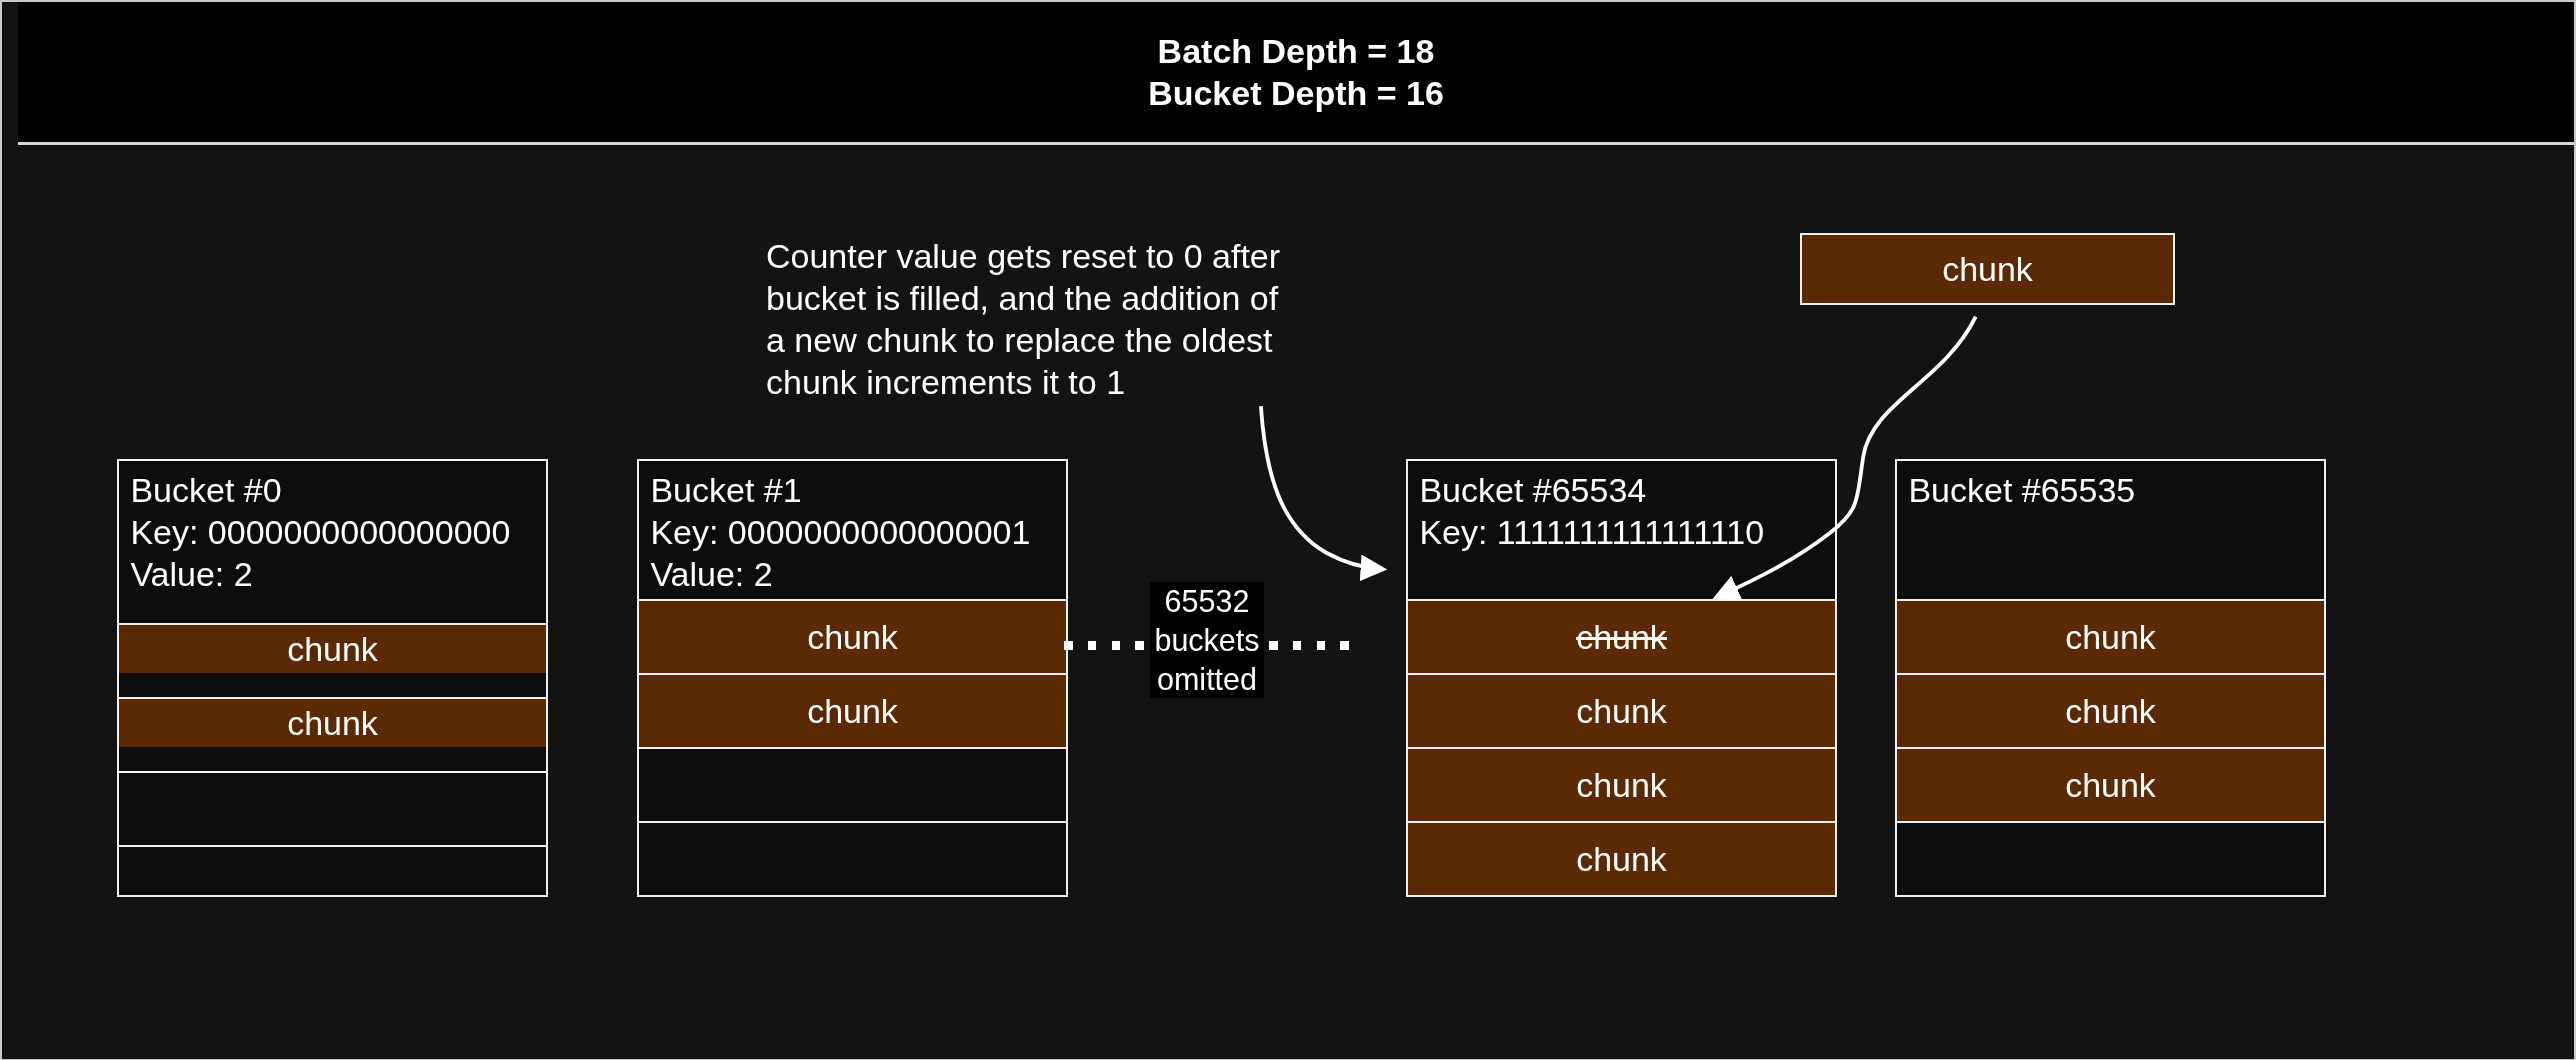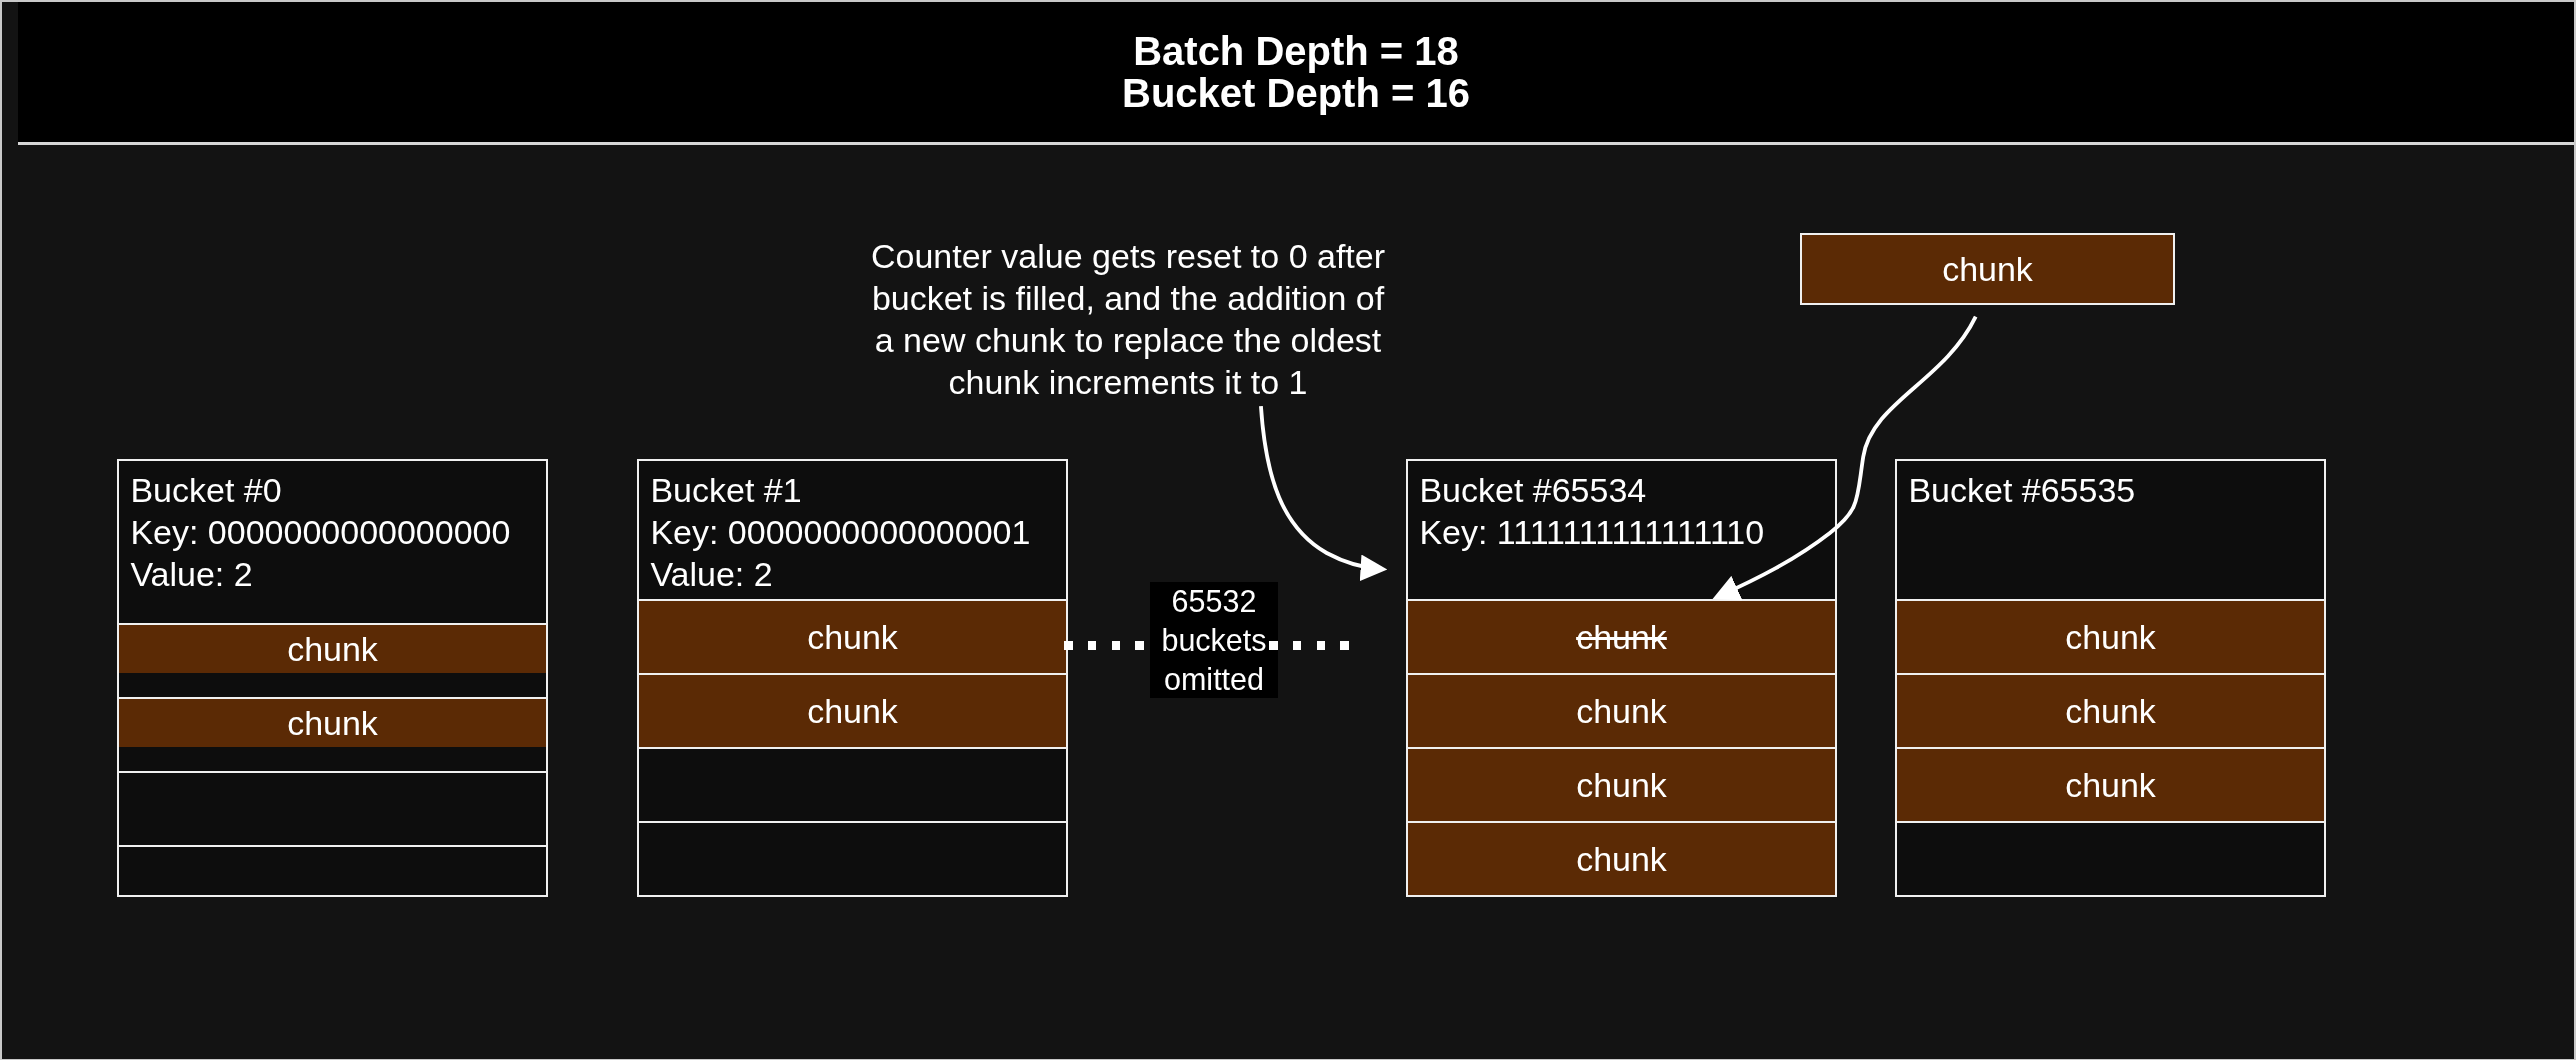--- a/index.html
+++ b/index.html
@@ -11,25 +11,25 @@
     box-sizing:border-box;
     font-family:"Liberation Sans", sans-serif;
     color:#ffffff;
     overflow:hidden;
   }
   .title-banner {
     position:absolute; left:16px; top:0; right:0; height:140px;
     background:#000000;
     border-bottom:3.8px solid #d6d6d6;
     display:flex; flex-direction:column; justify-content:center; align-items:center;
-    font-weight:bold; font-size:40px; line-height:42px;
+    font-weight:bold; font-size:34px; line-height:42px;
   }
   .annotation {
     position:absolute; left:764px; top:233px; width:724px;
-    text-align:center; font-size:34px; line-height:42px;
+    text-align:left; font-size:34px; line-height:42px;
   }
   .floating-chunk {
     position:absolute; left:1798px; top:231px; width:375px; height:72px;
     background:var(--chunk,#5b2a05);
     border:2.9px solid #f0f0f0; box-sizing:border-box;
     display:flex; align-items:center; justify-content:center;
     font-size:34px;
   }
   .bucket {
     position:absolute; top:457px; width:431px; height:438px;
@@ -48,21 +48,21 @@
     white-space:nowrap; overflow:hidden;
   }
   .slot {
     flex:1; border-top:2.9px solid #f0f0f0;
     display:flex; align-items:center; justify-content:center;
     font-size:34px;
   }
   .slot.filled { background:var(--chunk,#5b2a05); }
   .slot.struck .slot-label { text-decoration:line-through; }
   .omitted-box {
-    position:absolute; left:1148px; top:580px; width:128px; height:116px;
+    position:absolute; left:1148px; top:580px; width:114px; height:116px;
     background:#000000;
     display:flex; flex-direction:column; justify-content:center; align-items:center;
     text-align:center; font-size:30.5px; line-height:39px;
   }
   .dots {
     position:absolute; top:639px;
     display:flex; gap:15.2px;
   }
   .dots-left  { left:1062px; }
   .dots-right { left:1267px; }

